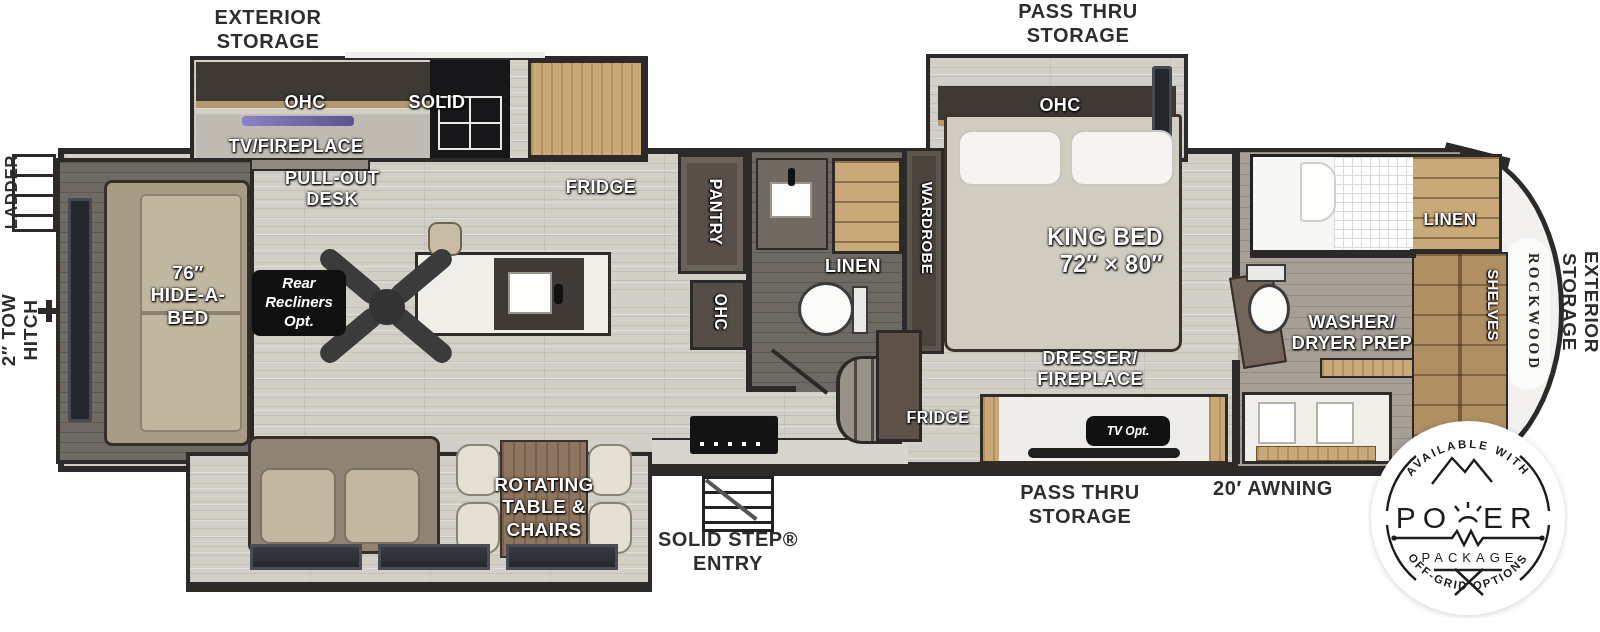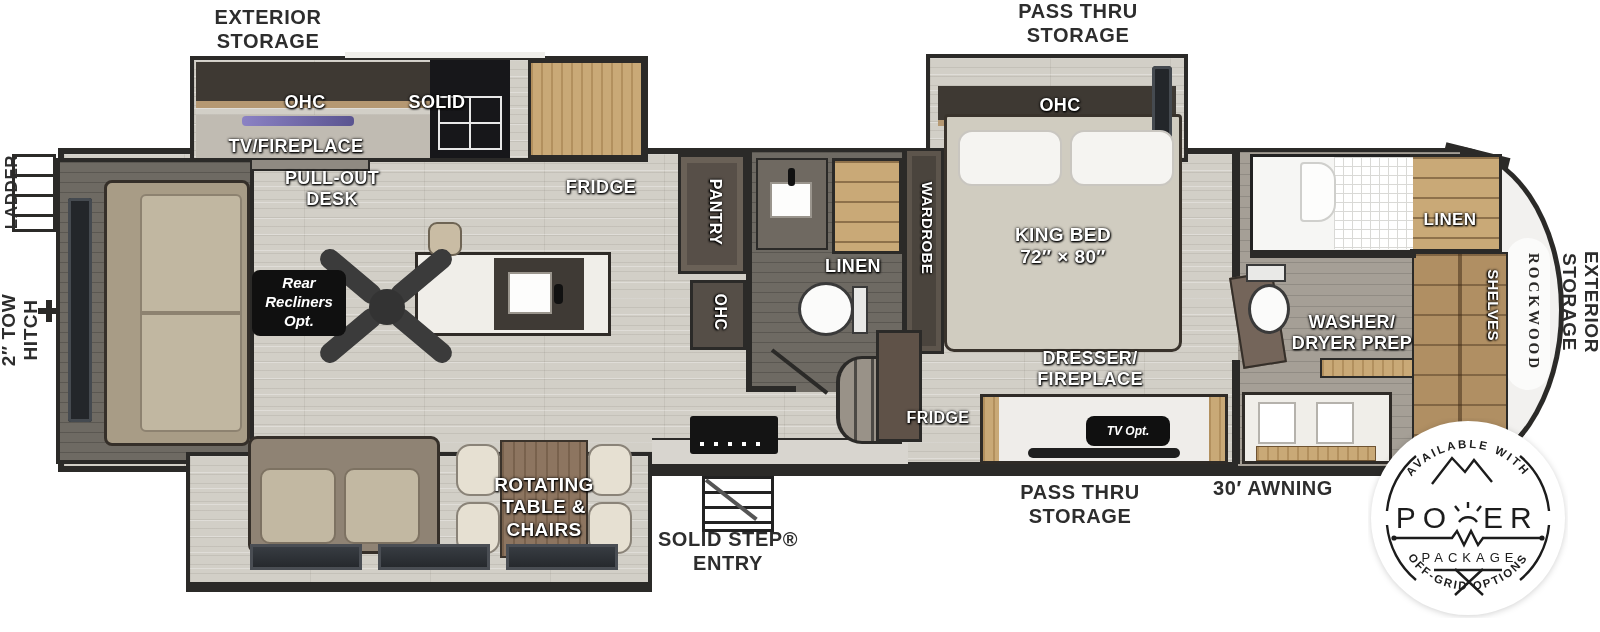--- a/index.html
+++ b/index.html
@@ -163,44 +163,47 @@
 STORAGE</div>
   <div class="lbl lbl-dark" style="left:990px;top:0px;width:176px;font-size:20px;">PASS THRU
 STORAGE</div>
   <div class="lbl lbl-dark rot270" style="left:-46px;top:180px;width:120px;height:24px;font-size:17px;">LADDER</div>
   <div class="lbl lbl-dark rot270" style="left:-43px;top:306px;width:130px;height:48px;font-size:19px;">2″ TOW
 HITCH</div>
   <div class="lbl lbl-dark" style="left:640px;top:528px;width:176px;font-size:20px;">SOLID STEP®
 ENTRY</div>
   <div class="lbl lbl-dark" style="left:990px;top:481px;width:180px;font-size:20px;">PASS THRU
 STORAGE</div>
-  <div class="lbl lbl-dark" style="left:1180px;top:477px;width:186px;font-size:20px;">30′ AWNING</div>
+  <div class="lbl lbl-dark" style="left:1180px;top:477px;width:186px;font-size:20px;">20′ AWNING</div>
   <div class="lbl lbl-dark rot90" style="left:1493px;top:278px;width:170px;height:48px;font-size:19px;">EXTERIOR
 STORAGE</div>
 
+  <div class="lbl" style="left:118px;top:262px;width:140px;font-size:19px;">76″
+HIDE-A-
+BED</div>
   <div class="blk-box abs" style="left:252px;top:270px;width:94px;height:66px;font-size:15px;padding-top:4px;">Rear
 Recliners
 Opt.</div>
   <div class="lbl" style="left:265px;top:92px;width:80px;font-size:18px;">OHC</div>
   <div class="lbl" style="left:397px;top:92px;width:80px;font-size:18px;">SOLID</div>
   <div class="lbl" style="left:252px;top:168px;width:160px;font-size:18px;">PULL-OUT
 DESK</div>
   <div class="lbl" style="left:196px;top:136px;width:200px;font-size:18px;">TV/FIREPLACE</div>
   <div class="lbl" style="left:541px;top:177px;width:120px;font-size:18px;">FRIDGE</div>
   <div class="lbl" style="left:468px;top:458px;width:152px;font-size:19px;margin-top:16px;">ROTATING
 TABLE &amp;
 CHAIRS</div>
 
   <div class="lbl rot90" style="left:657px;top:200px;width:110px;height:24px;font-size:16px;">PANTRY</div>
   <div class="lbl rot90" style="left:677px;top:300px;width:80px;height:24px;font-size:16px;">OHC</div>
   <div class="lbl" style="left:793px;top:256px;width:120px;font-size:18px;">LINEN</div>
 
   <div class="lbl rot90" style="left:849px;top:216px;width:150px;height:24px;font-size:15px;">WARDROBE</div>
   <div class="lbl" style="left:1020px;top:95px;width:80px;font-size:18px;">OHC</div>
-  <div class="lbl" style="left:963px;top:224px;width:200px;font-size:19px;">KING BED
+  <div class="lbl" style="left:963px;top:224px;width:200px;font-size:23px;text-align:right;">KING BED
 72″ × 80″</div>
   <div class="lbl" style="left:990px;top:348px;width:200px;font-size:18px;">DRESSER/
 FIREPLACE</div>
   <div class="lbl" style="left:878px;top:409px;width:120px;font-size:16px;">FRIDGE</div>
   <div class="blk-box abs" style="left:1086px;top:416px;width:84px;height:30px;font-size:12px;line-height:30px;">TV Opt.</div>
 
   <div class="lbl" style="left:1252px;top:312px;width:200px;font-size:18px;">WASHER/
 DRYER PREP</div>
   <div class="lbl" style="left:1395px;top:210px;width:110px;font-size:17px;">LINEN</div>
   <div class="lbl rot90" style="left:1430px;top:293px;width:120px;height:24px;font-size:15px;">SHELVES</div>

